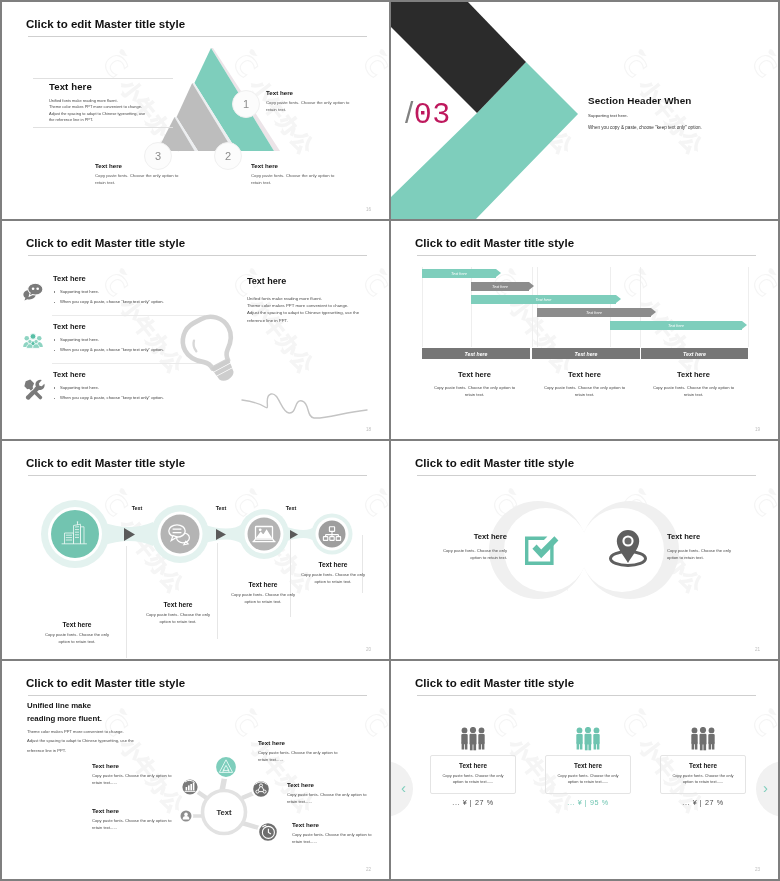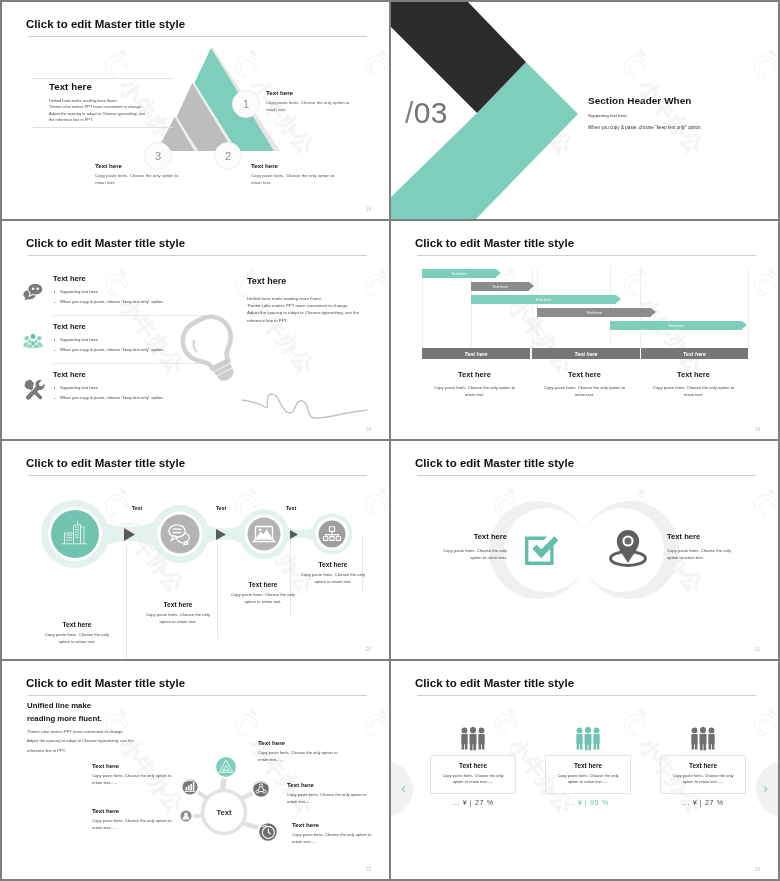--- a/index.html
+++ b/index.html
@@ -37,21 +37,21 @@
   .s1blk{position:absolute;width:86px;}
   .s1h{font-size:6.2px;font-weight:bold;color:#141414;margin-bottom:4px;}
   .s1b{font-size:4.3px;line-height:1.62;color:#555;}
   .b1{left:264px;top:87px;}
   .b2{left:249px;top:160px;}
   .b3{left:93px;top:160px;}
 
   
   .s2num{position:absolute;left:14px;top:94px;font-size:30px;font-weight:300;letter-spacing:0.4px;}
   .s2slash{color:#818181;}
-  .s2digits{color:#737373;}
+  .s2digits{color:#be185d;font-family:Liberation Mono, monospace;}
   .s2h{position:absolute;left:197px;top:93px;font-size:9.9px;font-weight:bold;color:#141414;letter-spacing:0.1px;}
   .s2s1{position:absolute;left:197px;top:111px;font-size:4.3px;color:#333;}
   .s2s2{position:absolute;left:197px;top:123px;font-size:4.6px;color:#333;}
 
   
   .s3row{position:absolute;left:18px;width:175px;}
   .r1{top:53px;} .r2{top:101px;} .r3{top:149px;}
   .s3icon{position:absolute;left:1px;top:8px;width:24px;height:22px;}
   .s3txt{position:absolute;left:33px;top:0px;width:152px;}
   .s3h{font-size:7.5px;font-weight:bold;color:#141414;margin-bottom:4px;}

